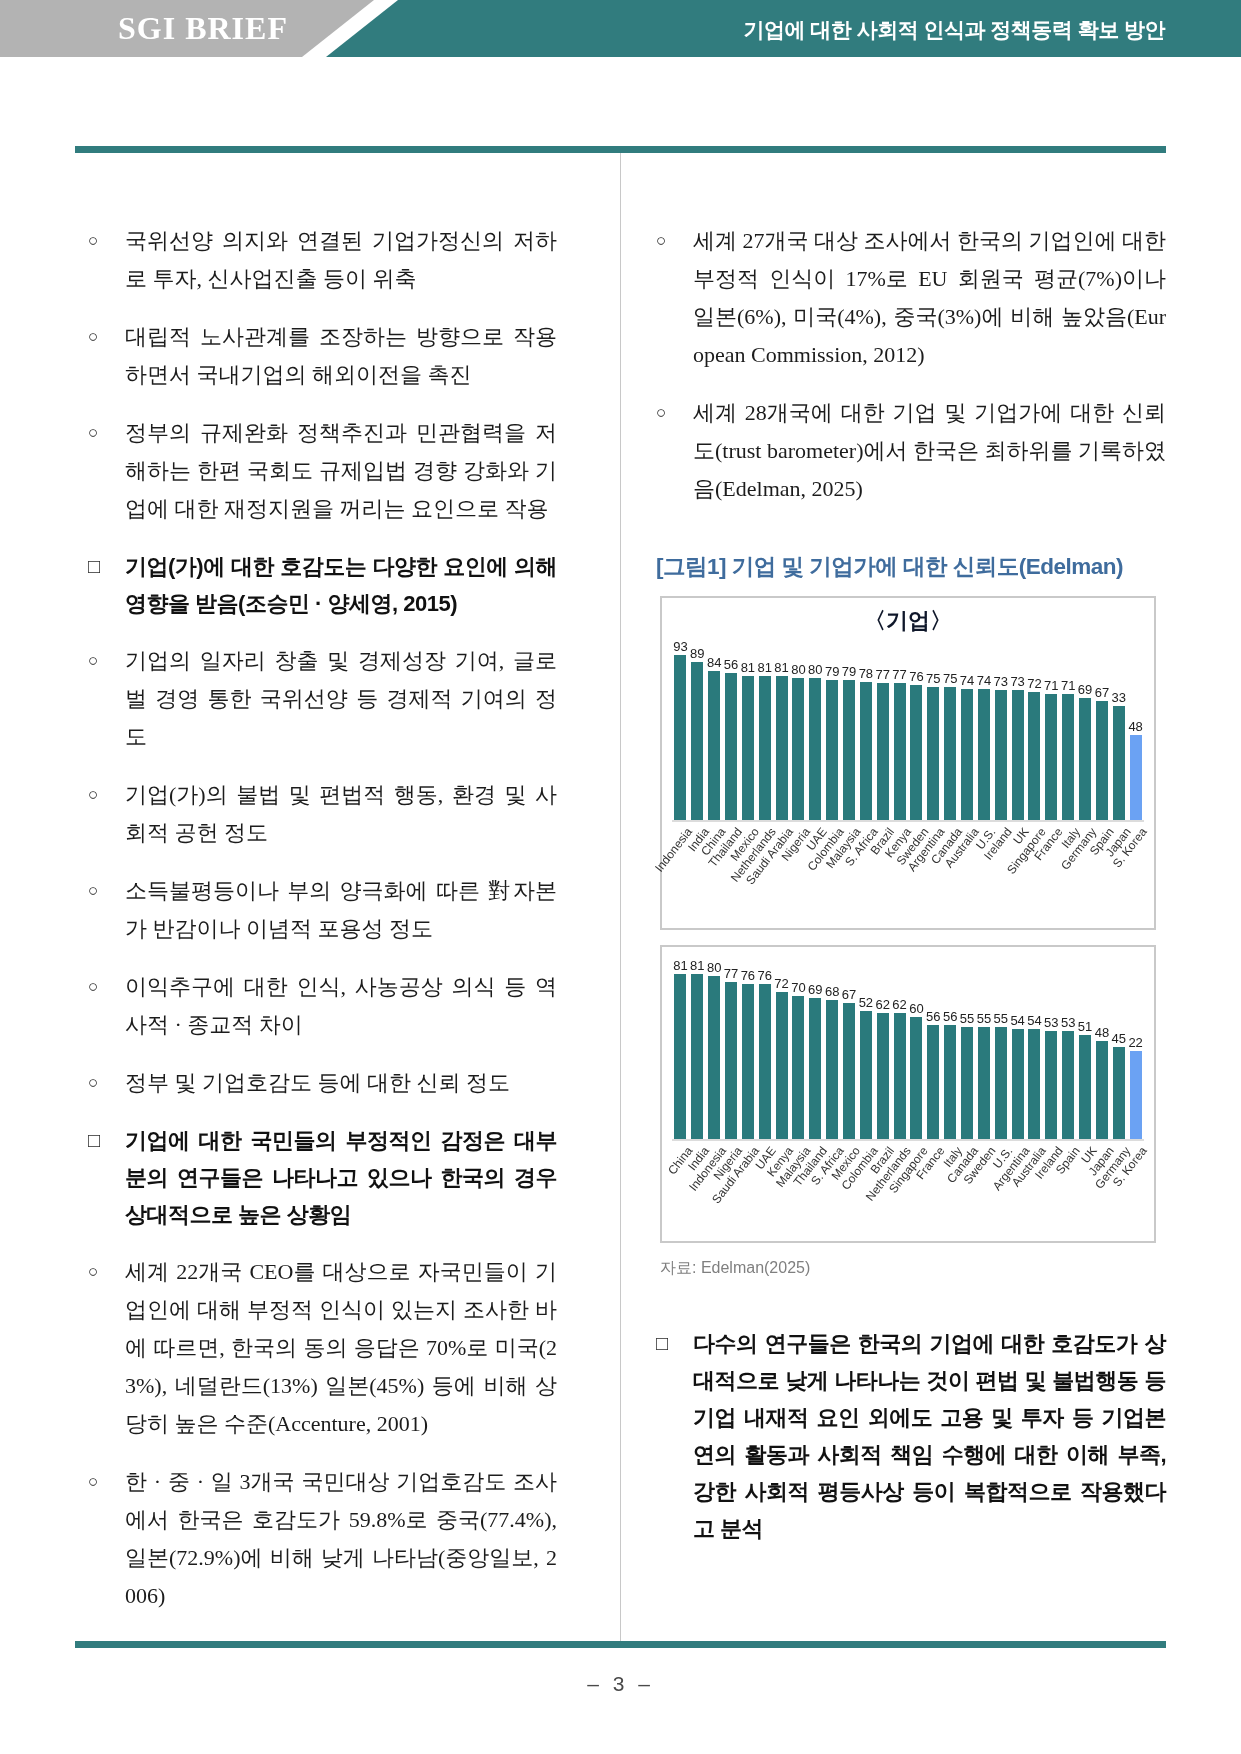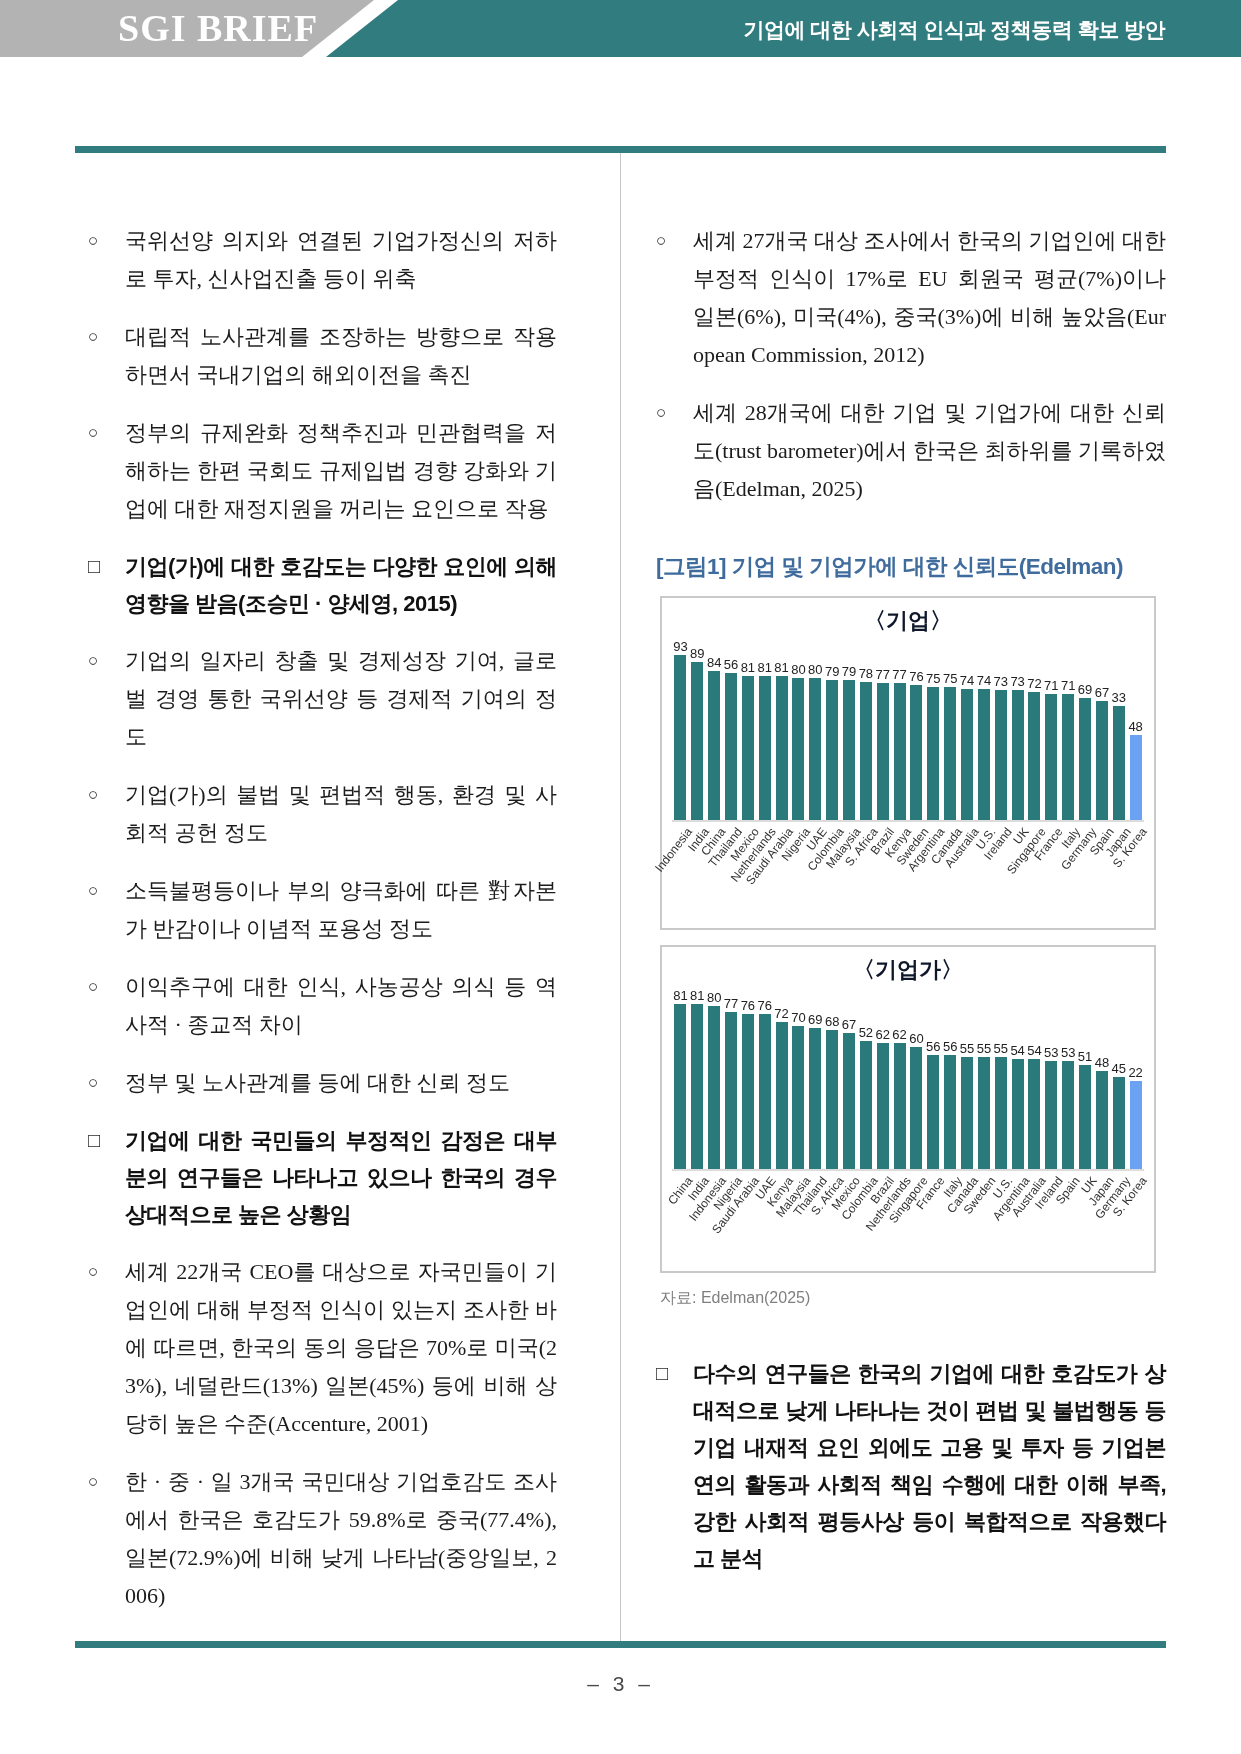--- a/index.html
+++ b/index.html
@@ -8,21 +8,21 @@
     overflow:hidden; font-family:"Liberation Serif","DejaVu Serif",serif;
   }
 
   
   .hdr { position:absolute; top:0; left:0; width:1241px; height:57px; background:#317c7e; }
   .hdr-white-slash { position:absolute; top:0; left:0; width:398px; height:57px; background:#ffffff;
     clip-path:polygon(0 0, 398px 0, 326px 57px, 0 57px); }
   .hdr-gray { position:absolute; top:0; left:0; width:374px; height:57px; background:#b3b3b3;
     clip-path:polygon(0 0, 374px 0, 302px 57px, 0 57px); }
   .brand { position:absolute; top:0; left:118px; height:70px; line-height:57px; color:#ffffff;
-    font-family:"Liberation Serif","DejaVu Serif",serif; font-weight:700; font-size:38px; letter-spacing:1px; }
+    font-family:"Liberation Serif","DejaVu Serif",serif; font-weight:700; font-size:32px; letter-spacing:1px; }
   .hdr-title { position:absolute; top:0; right:76px; height:57px; line-height:59px; color:#ffffff;
     font-family:"Liberation Sans","DejaVu Sans",sans-serif; font-weight:700; font-size:21px; letter-spacing:-0.5px; }
 
   
   .rule { position:absolute; left:75px; width:1091px; height:7px; background:#317c7e; }
   .rule.top { top:146px; } .rule.bottom { top:1641px; }
   .col-divider { position:absolute; left:620px; top:153px; width:1px; height:1488px; background:#c8c8c8; }
 
   
   .col { position:absolute; top:222px; }
@@ -107,21 +107,21 @@
       <div class="item">
         <span class="mk">○</span>
         <span class="tx">소득불평등이나 부의 양극화에 따른 對자본가 반감이나 이념적 포용성 정도</span>
       </div>
       <div class="item">
         <span class="mk">○</span>
         <span class="tx">이익추구에 대한 인식, 사농공상 의식 등 역사적 · 종교적 차이</span>
       </div>
       <div class="item">
         <span class="mk">○</span>
-        <span class="tx">정부 및 노사관계를 등에 대한 신뢰 정도</span>
+        <span class="tx">정부 및 기업호감도 등에 대한 신뢰 정도</span>
       </div>
       <div class="item head">
         <span class="mk">□</span>
         <span class="tx">기업에 대한 국민들의 부정적인 감정은 대부분의 연구들은 나타나고 있으나 한국의 경우 상대적으로 높은 상황임</span>
       </div>
       <div class="item">
         <span class="mk">○</span>
         <span class="tx">세계 22개국 CEO를 대상으로 자국민들이 기업인에 대해 부정적 인식이 있는지 조사한 바에 따르면, 한국의 동의 응답은 70%로 미국(23%), 네덜란드(13%) 일본(45%) 등에 비해 상당히 높은 수준(Accenture, 2001)</span>
       </div>
       <div class="item">
@@ -339,21 +339,20 @@
           </div>
           <div class="cat">
             <span>Japan</span>
           </div>
           <div class="cat">
             <span>S. Korea</span>
           </div>
         </div>
       </div>
     <div class="chart-box" id="chart1">
-        <div class="chart-title">〈기업가〉</div>
         <div class="bars">
           <div class="bwrap">
             <div class="bval">81</div>
             <div class="bar" style="height: 165px; background: rgb(42, 122, 124);"></div>
           </div>
           <div class="bwrap">
             <div class="bval">81</div>
             <div class="bar" style="height: 165px; background: rgb(42, 122, 124);"></div>
           </div>
           <div class="bwrap">

